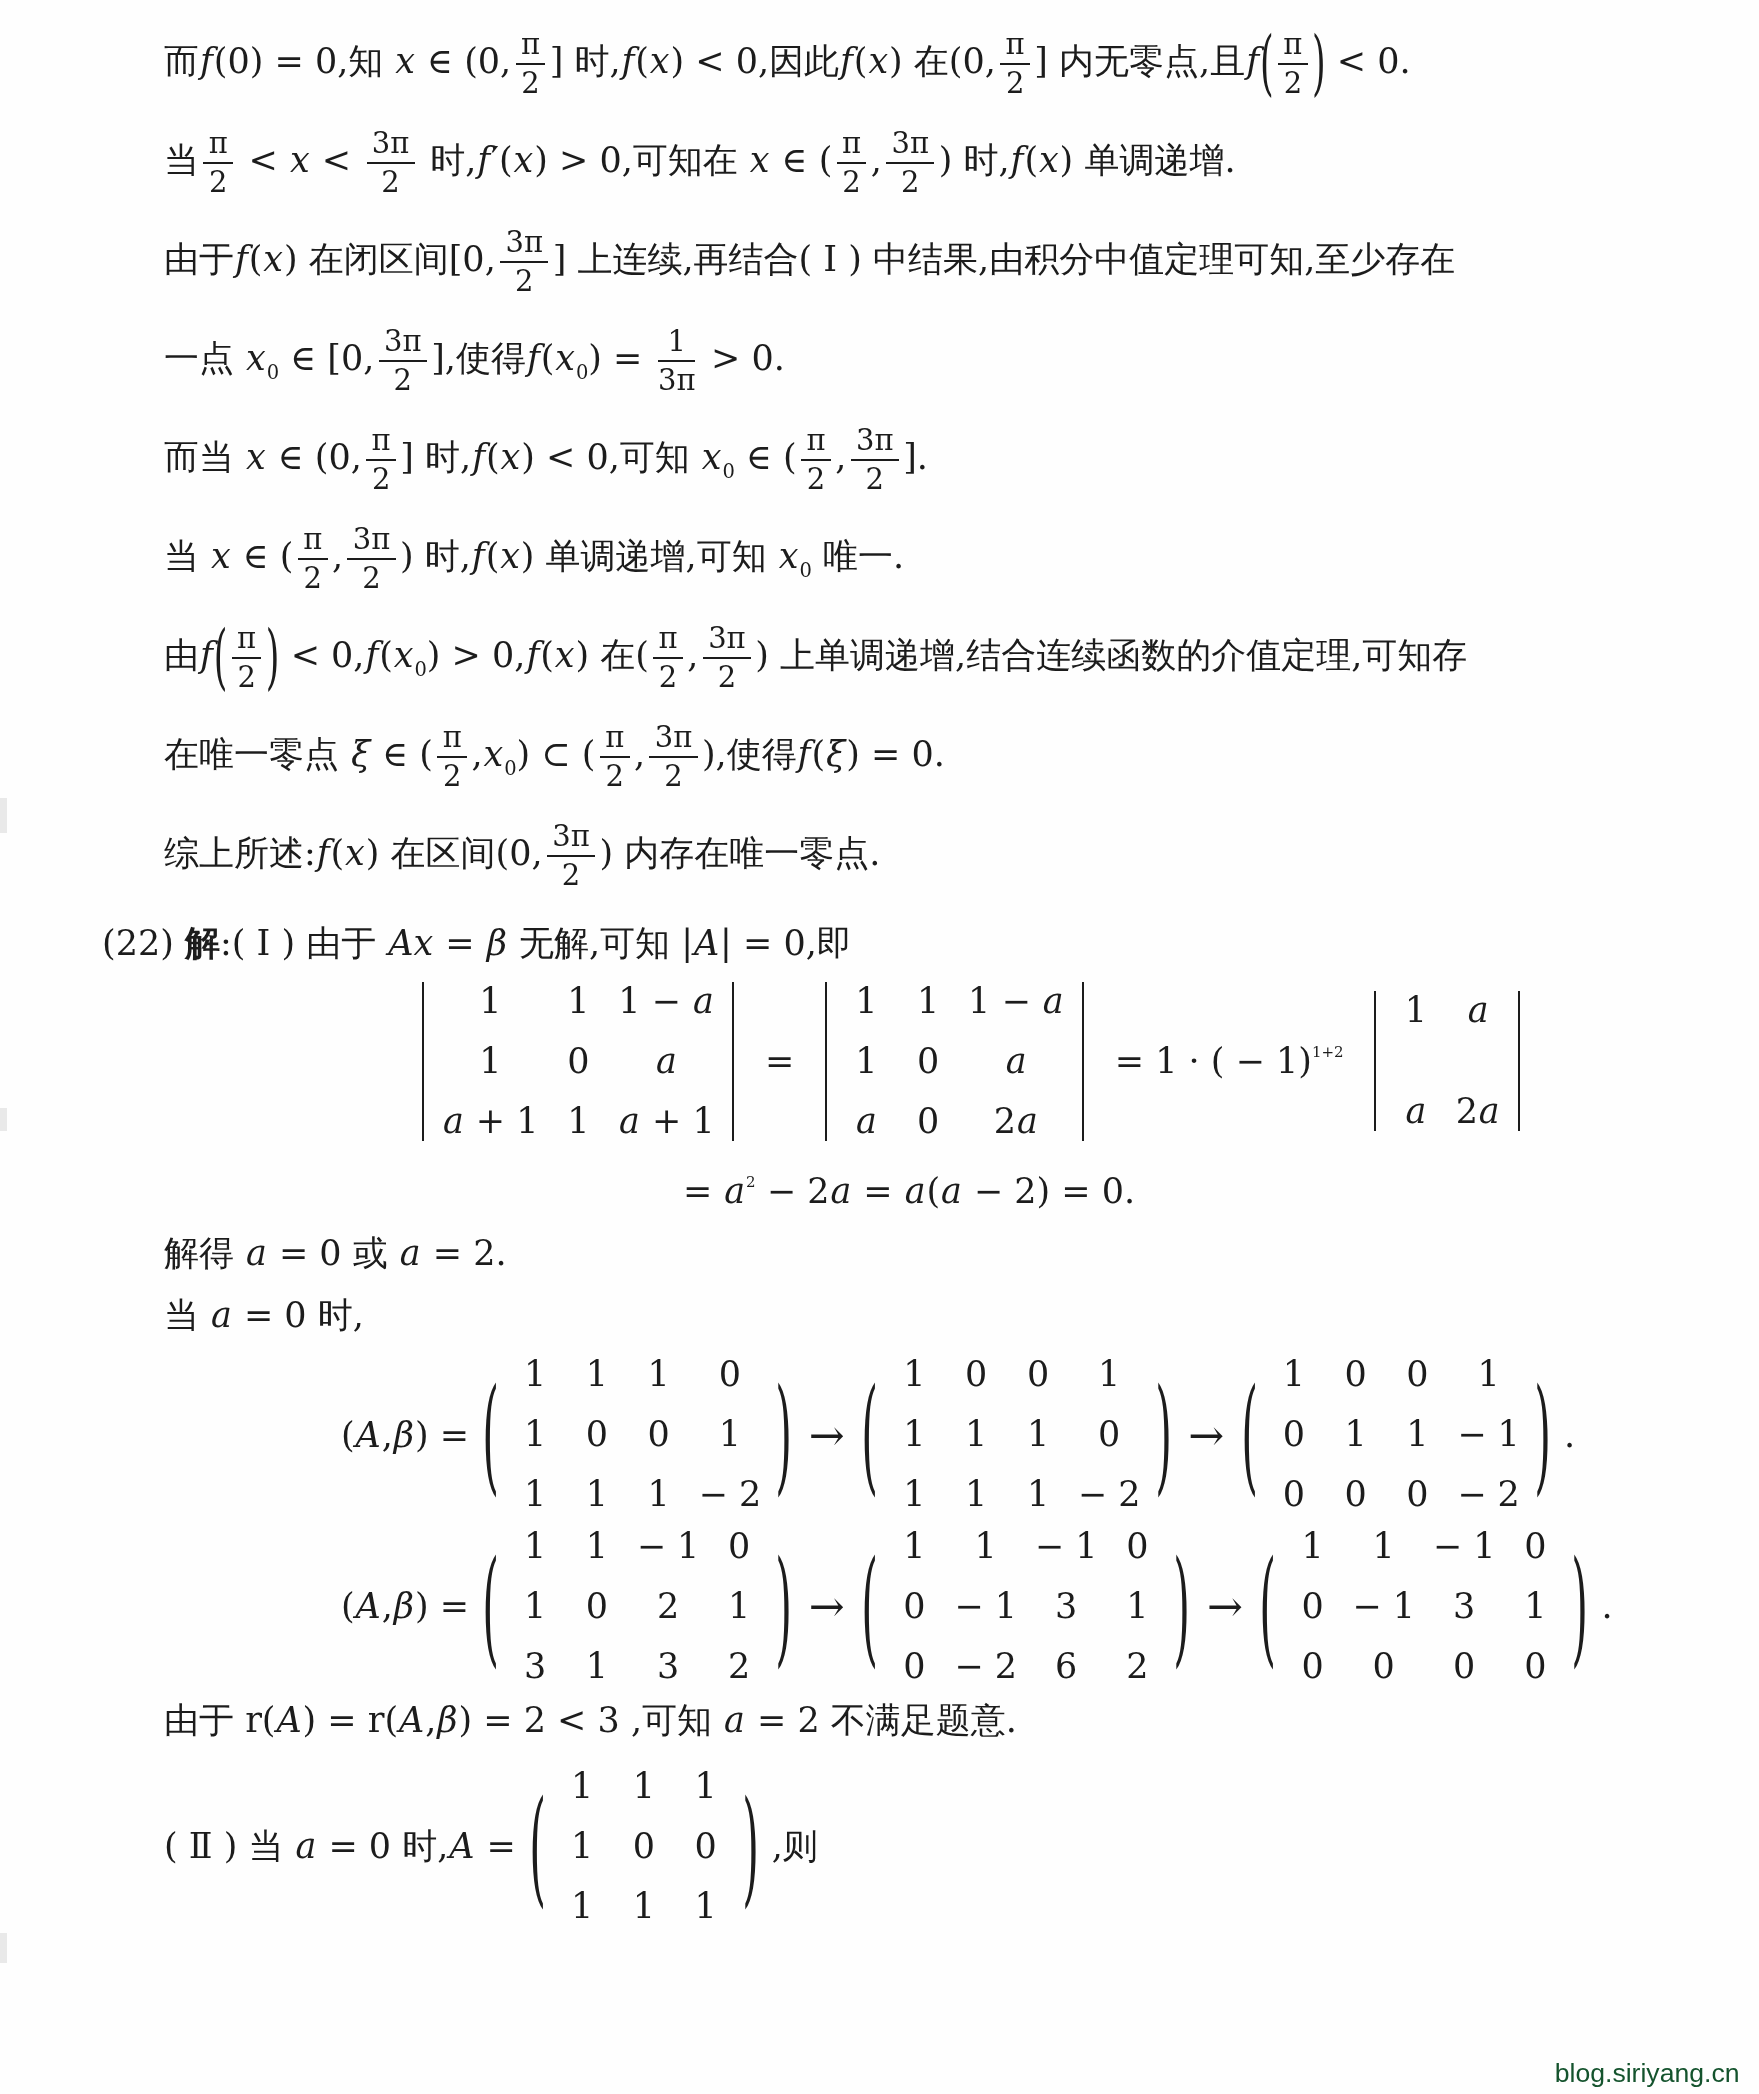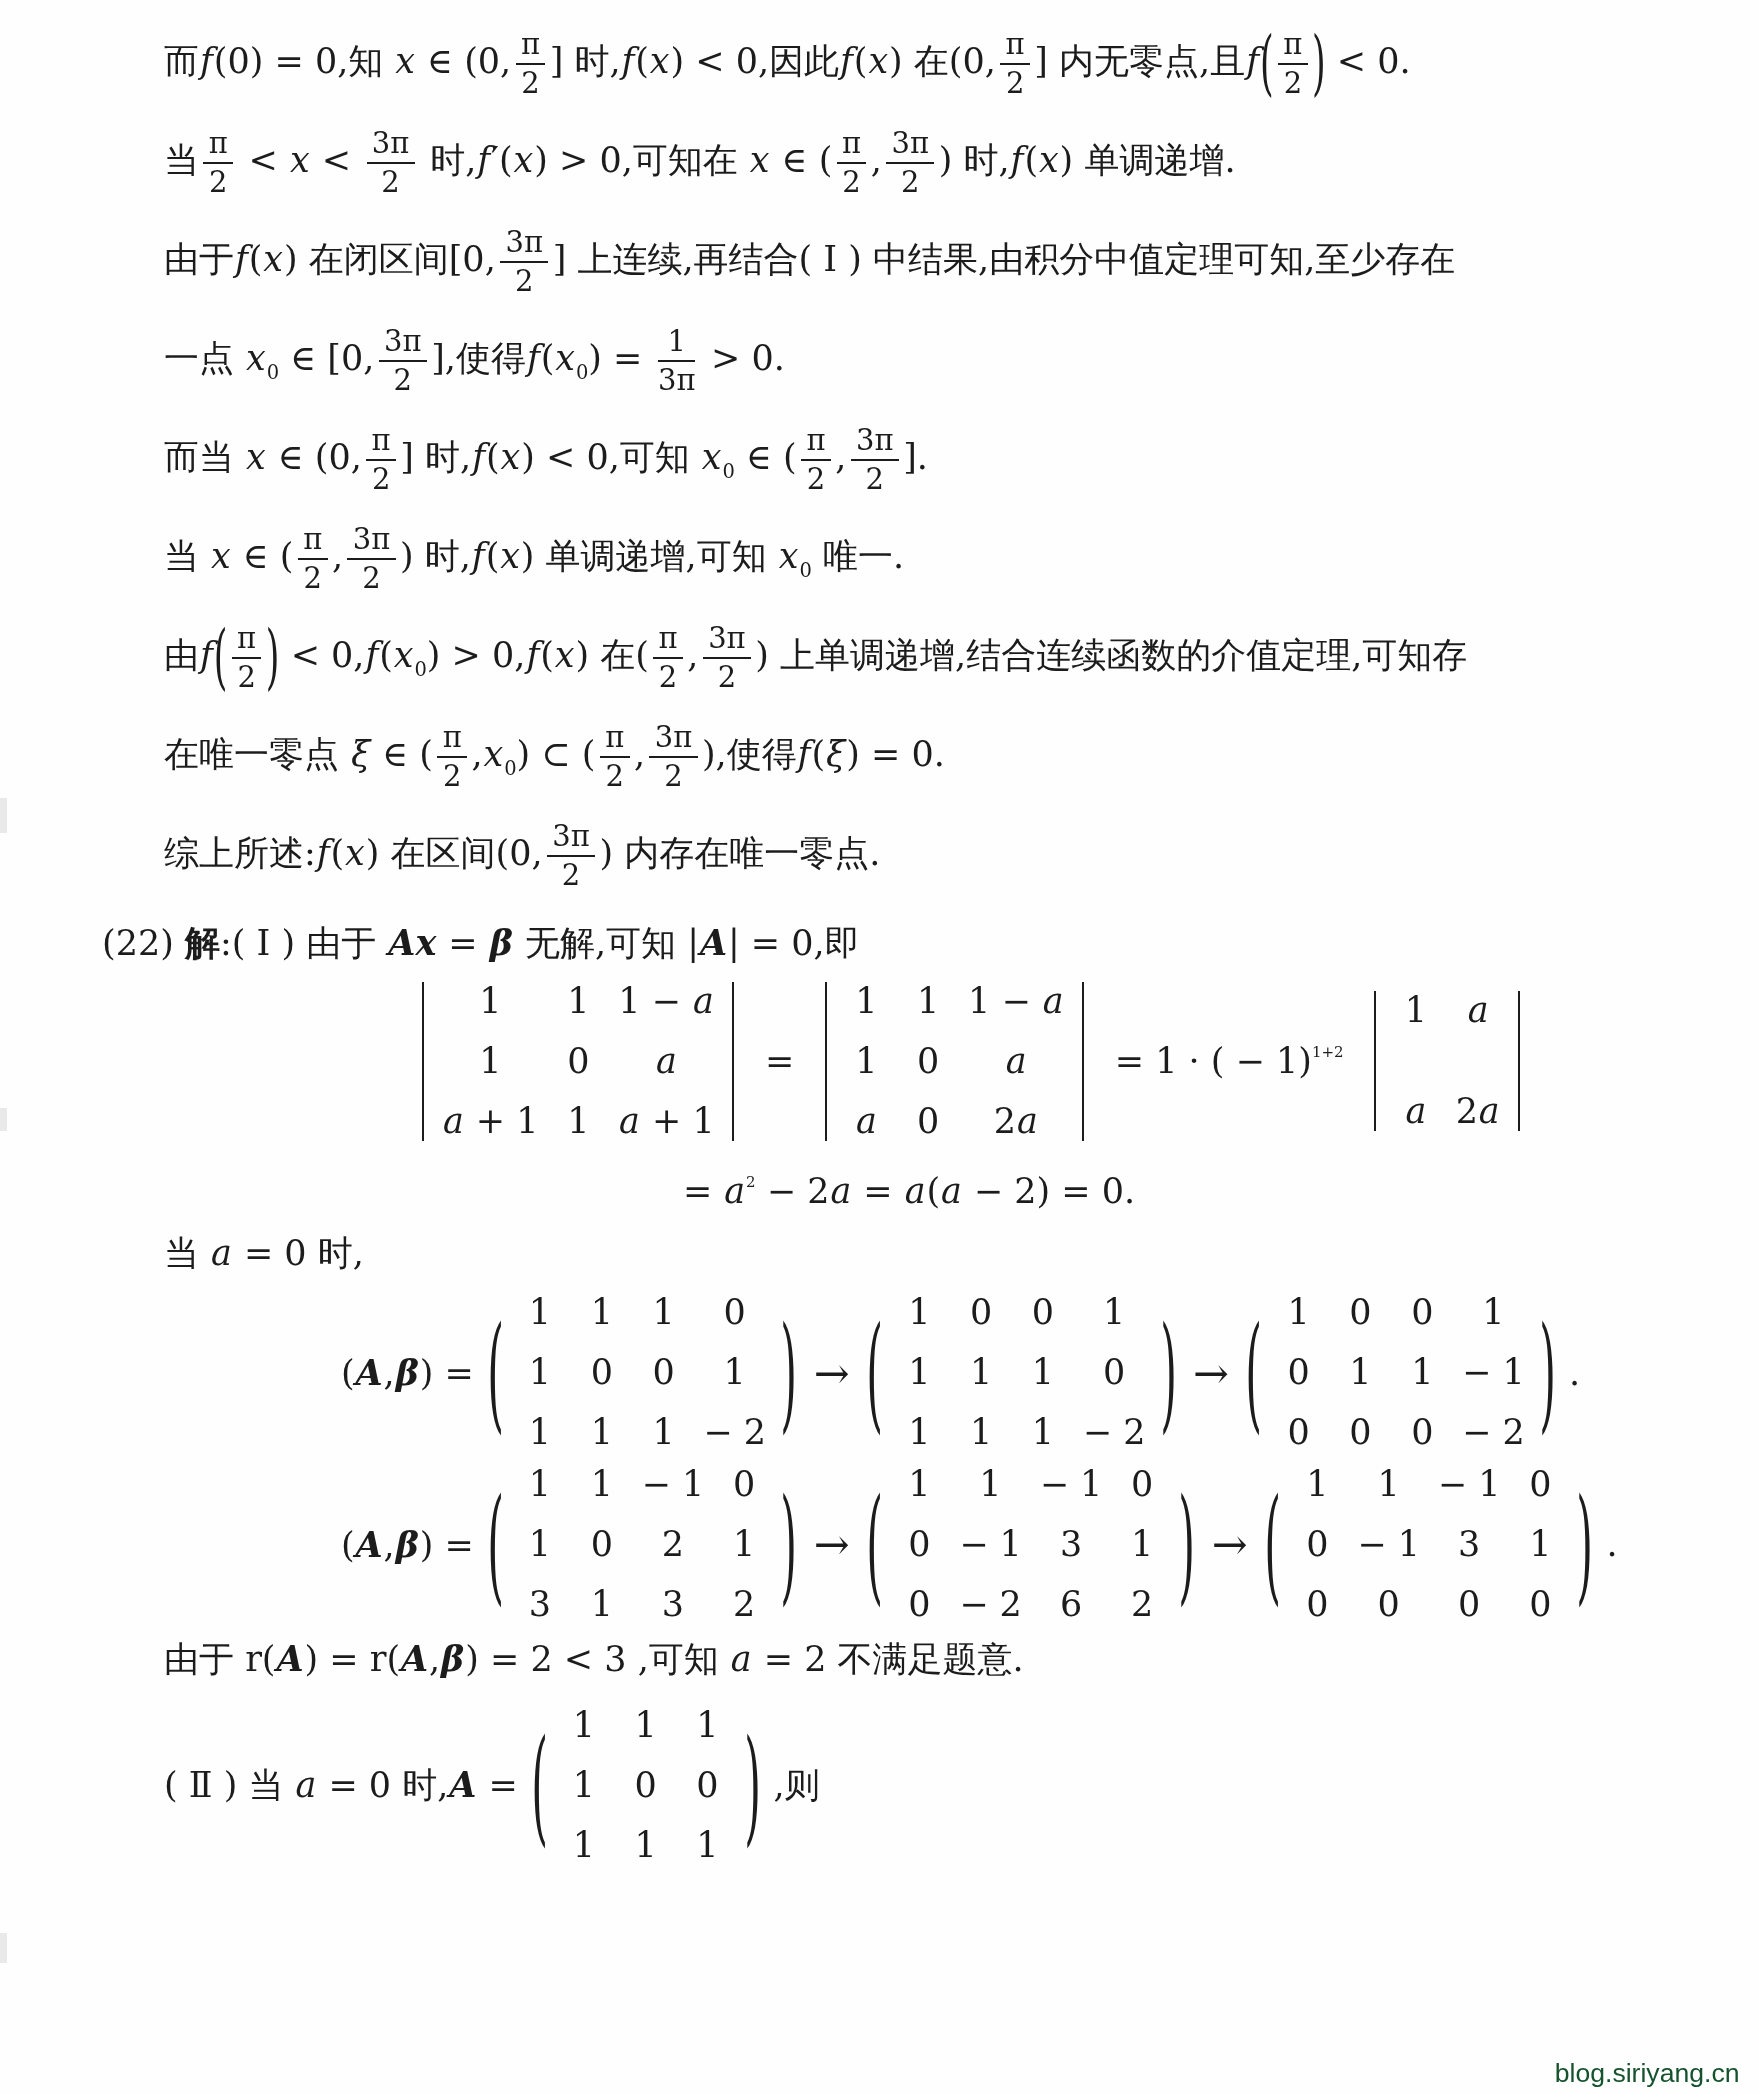--- a/index.html
+++ b/index.html
@@ -22,21 +22,21 @@
   .det-line{margin-left:417px;margin-top:5.3px;white-space:nowrap;}
   .eq-line{margin-left:683px;line-height:55px;margin-top:23px;white-space:nowrap;}
   .mx-line{margin-left:341px;margin-top:12.4px;white-space:nowrap;}
   .part2{margin-left:164px;margin-top:19.5px;white-space:nowrap;}
 
   
   .frac{display:inline-block;vertical-align:middle;text-align:center;font-size:29px;line-height:1.08;margin:0 4.4px;}
   .frac .num{display:block;padding:0 5.3px 2.7px;border-bottom:2.7px solid #1c1c1c;}
   .frac .den{display:block;padding-top:2.7px;}
   .it{font-style:italic;padding:0 0.9px;}
-  .bi{font-style:italic;font-weight:700;padding:0 0.9px;}
+  .bi{font-style:italic;font-weight:400;padding:0 0.9px;}
   .bd{font-weight:700;}
   sub{font-size:19.5px;vertical-align:-8.9px;line-height:0;}
   sup{font-size:15px;vertical-align:16px;line-height:0;}
   .bigp{display:inline-block;vertical-align:middle;transform:scaleY(2.05);transform-origin:center;line-height:1;font-weight:300;}
 
   
   .mat{display:inline-block;vertical-align:middle;white-space:nowrap;}
   .mgrid{display:inline-grid;vertical-align:middle;row-gap:21px;padding:0 3.5px;text-align:center;}
   .mcell{min-width:44px;padding:0 8.9px;text-align:center;line-height:39px;font-size:35px;}
   .detgrid{border-left:2.7px solid #1c1c1c;border-right:2.7px solid #1c1c1c;padding:0 8.9px;margin:0 5.3px;}
@@ -95,20 +95,21 @@
       <span class="mat"><span class="mgrid detgrid" style="grid-template-columns: repeat(2, auto); row-gap: 62px;">
             <span class="mcell">1</span>
             <span class="mcell"><span class="it">a</span></span>
             <span class="mcell"><span class="it">a</span></span>
             <span class="mcell">2<span class="it">a</span></span>
           </span></span>
     </div>
 
     <div class="eq-line">= <span class="it">a</span><sup>2</sup> − 2<span class="it">a</span> = <span class="it">a</span>(<span class="it">a</span> − 2) = 0.</div>
 
+    <div class="s">解得 <span class="it">a</span> = 0 或 <span class="it">a</span> = 2.</div>
     <div class="s">当 <span class="it">a</span> = 0 时,</div>
 
     <div class="mx-line">
       <span class="mprefix">(<span class="bi">A</span>,<span class="bi">β</span>) = </span>
       <span class="mat"><span class="sp" style="transform: scaleY(3.21) scaleX(1.1);">(</span><span class="mgrid" style="grid-template-columns: repeat(4, auto);">
             <span class="mcell">1</span>
             <span class="mcell">1</span>
             <span class="mcell">1</span>
             <span class="mcell">0</span>
             <span class="mcell">1</span>

